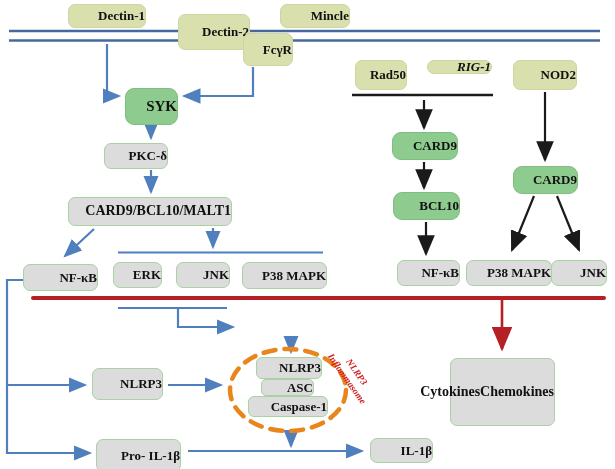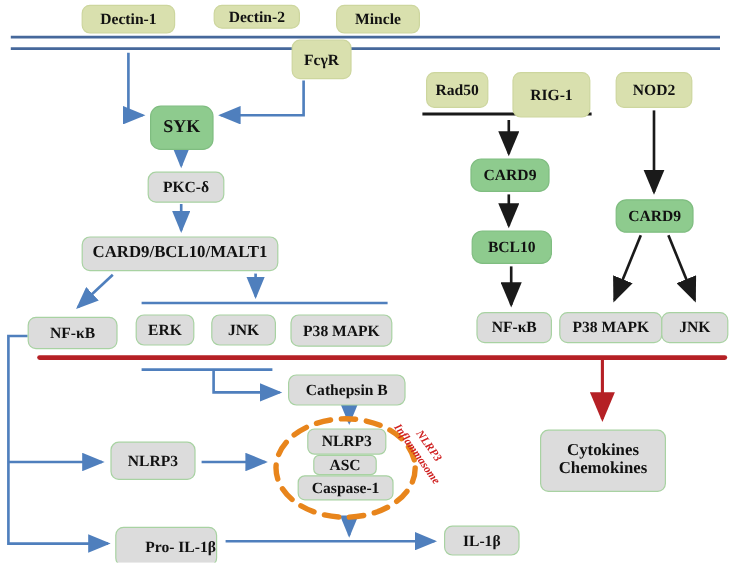--- a/index.html
+++ b/index.html
@@ -6,21 +6,21 @@
   #canvas{
     position:relative;
     width:615px;height:469px;
     background:#ffffff;
     font-family:"Liberation Serif","DejaVu Serif",serif;
     overflow:hidden;
   }
   #wires{position:absolute;left:0;top:0;z-index:1;}
   .box{
     position:absolute;z-index:2;
-    display:flex;align-items:center;justify-content:center;
+    display:flex;align-items:center;justify-content:flex-end;
     text-align:center;
     font-weight:bold;color:#111;
     font-size:13px;line-height:1.05;
     border-radius:7px;
     box-sizing:border-box;
   }
   .receptor{background:#d9e0ae;border:1px solid #cdd69e;}
   .kinase{background:#8ecb8e;border:1px solid #7fbd80;border-radius:9px;}
   .node{background:#dcdcdc;border:1.5px solid #a8d2a2;}
   .fs14{font-size:14px;}
@@ -90,53 +90,53 @@
       <line x1="33" y1="298" x2="604" y2="298" stroke-width="4" stroke-linecap="round"></line>
       <path d="M502,300 L502,349" stroke-width="2.6" marker-end="url(#ar)"></path>
     </g>
 
     <ellipse cx="288" cy="390" rx="58" ry="41" fill="none" stroke="#e8851c" stroke-width="4.5" stroke-dasharray="12 9" stroke-linecap="round"></ellipse>
   </svg>
 
   <div class="box receptor" style="left:68px;top:4px;width:78px;height:24px;">
       <span>Dectin-1</span>
     </div>
-  <div class="box receptor" style="left:178px;top:4px;width:72px;height:20px;">
+  <div class="box receptor" style="left:178px;top:14px;width:72px;height:36px;">
       <span>Dectin-2</span>
     </div>
   <div class="box receptor" style="left:243px;top:33px;width:50px;height:33px;">
       <span>FcγR</span>
     </div>
   <div class="box receptor" style="left:280px;top:4px;width:70px;height:24px;">
       <span>Mincle</span>
     </div>
   <div class="box receptor" style="left:355px;top:60px;width:52px;height:30px;">
       <span>Rad50</span>
     </div>
-  <div class="box receptor" style="left:427px;top:60px;width:65px;height:38px;">
+  <div class="box receptor" style="left:427px;top:60px;width:65px;height:14px;font-style:italic;">
       <span>RIG-1</span>
     </div>
   <div class="box receptor" style="left:513px;top:60px;width:64px;height:30px;">
       <span>NOD2</span>
     </div>
 
   <div class="box kinase fs15" style="left:125px;top:88px;width:53px;height:37px;">
       <span>SYK</span>
     </div>
   <div class="box kinase" style="left:392px;top:132px;width:66px;height:28px;">
       <span>CARD9</span>
     </div>
   <div class="box kinase" style="left:393px;top:192px;width:67px;height:28px;">
       <span>BCL10</span>
     </div>
   <div class="box kinase" style="left:513px;top:166px;width:65px;height:28px;">
       <span>CARD9</span>
     </div>
 
-  <div class="box node" style="left:123px;top:143px;width:64px;height:26px;">
+  <div class="box node" style="left:104px;top:143px;width:64px;height:26px;">
       <span>PKC-δ</span>
     </div>
   <div class="box node fs14" style="left:68px;top:197px;width:164px;height:29px;">
       <span>CARD9/BCL10/MALT1</span>
     </div>
   <div class="box node" style="left:23px;top:264px;width:75px;height:27px;">
       <span>NF-κB</span>
     </div>
   <div class="box node" style="left:113px;top:262px;width:49px;height:26px;">
       <span>ERK</span>
@@ -149,44 +149,41 @@
     </div>
   <div class="box node" style="left:397px;top:260px;width:63px;height:26px;">
       <span>NF-κB</span>
     </div>
   <div class="box node" style="left:466px;top:260px;width:86px;height:26px;">
       <span>P38 MAPK</span>
     </div>
   <div class="box node" style="left:551px;top:260px;width:56px;height:26px;">
       <span>JNK</span>
     </div>
-  <div class="box node" style="left:240px;top:312px;width:98px;height:26px;">
-      <span>Cathepsin B</span>
-    </div>
   <div class="box node" style="left:92px;top:368px;width:71px;height:32px;">
       <span>NLRP3</span>
     </div>
 
   <div class="box node" style="left:256px;top:357px;width:66px;height:22px;border-radius:6px;">
       <span>NLRP3</span>
     </div>
   <div class="box node" style="left:261px;top:379px;width:53px;height:17px;border-radius:5px;">
       <span>ASC</span>
     </div>
   <div class="box node" style="left:248px;top:396px;width:80px;height:21px;border-radius:6px;">
       <span>Caspase-1</span>
     </div>
 
   <div class="box node" style="left:96px;top:439px;width:85px;height:33px;padding-left:24px;">
       <span>Pro- IL-1β</span>
     </div>
   <div class="box node" style="left:370px;top:438px;width:63px;height:25px;">
       <span>IL-1β</span>
     </div>
-  <div class="box node fs14" style="left:450px;top:358px;width:105px;height:52px;flex-direction:column;">
+  <div class="box node fs14" style="left:450px;top:358px;width:105px;height:68px;flex-direction:row;">
     <span>Cytokines</span>
     <span>Chemokines</span>
   </div>
 
   <div id="inflammasome-label">
     <div>NLRP3</div>
     <div>Inflammasome</div>
   </div>
 
 </div>

